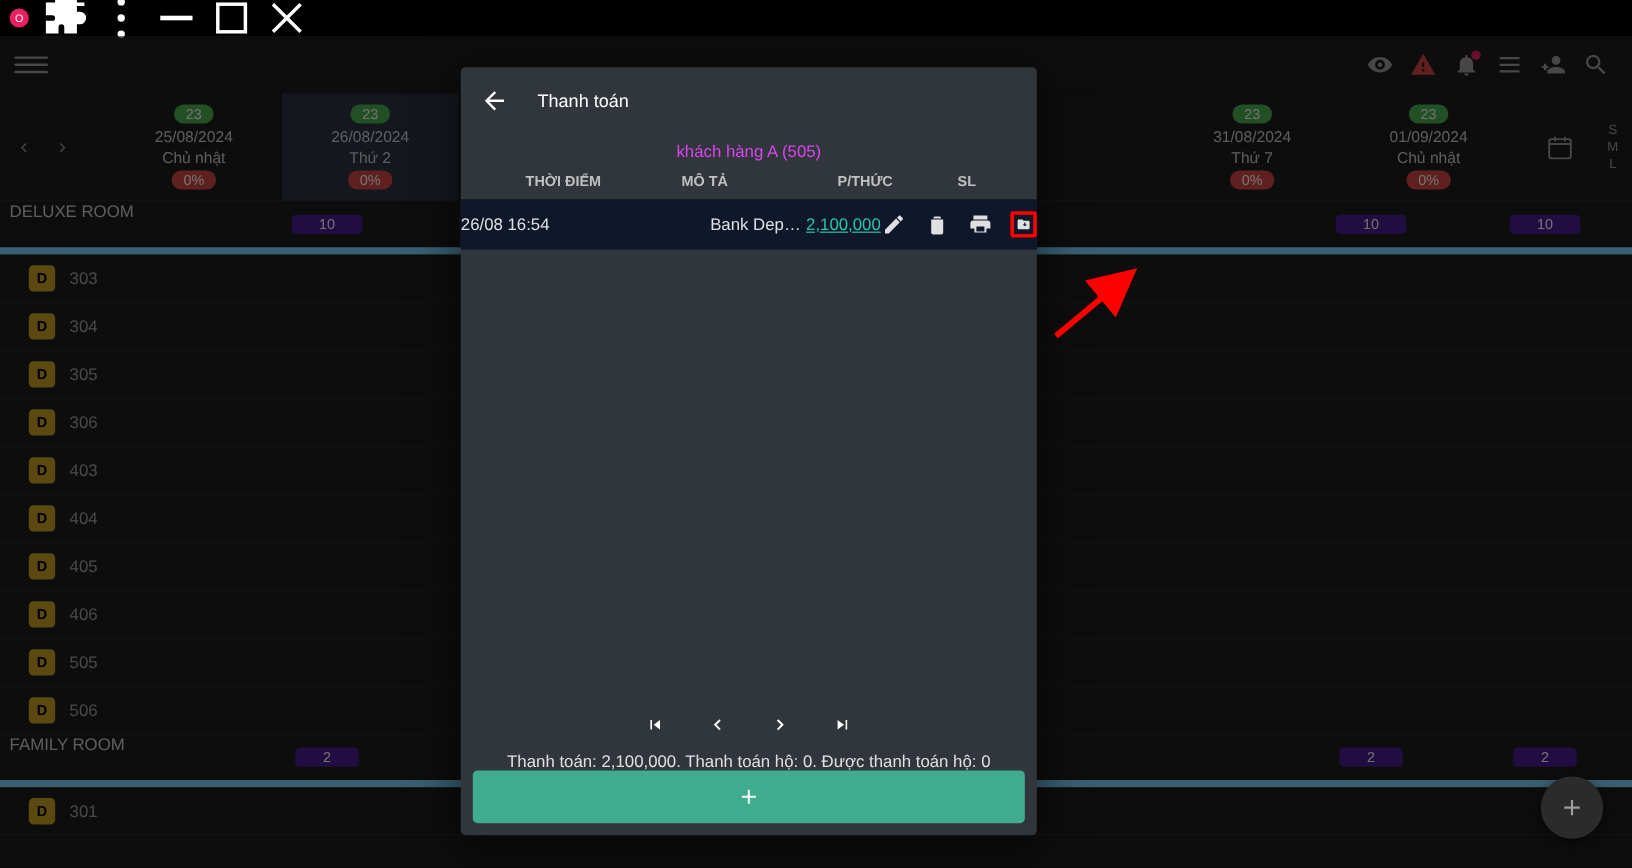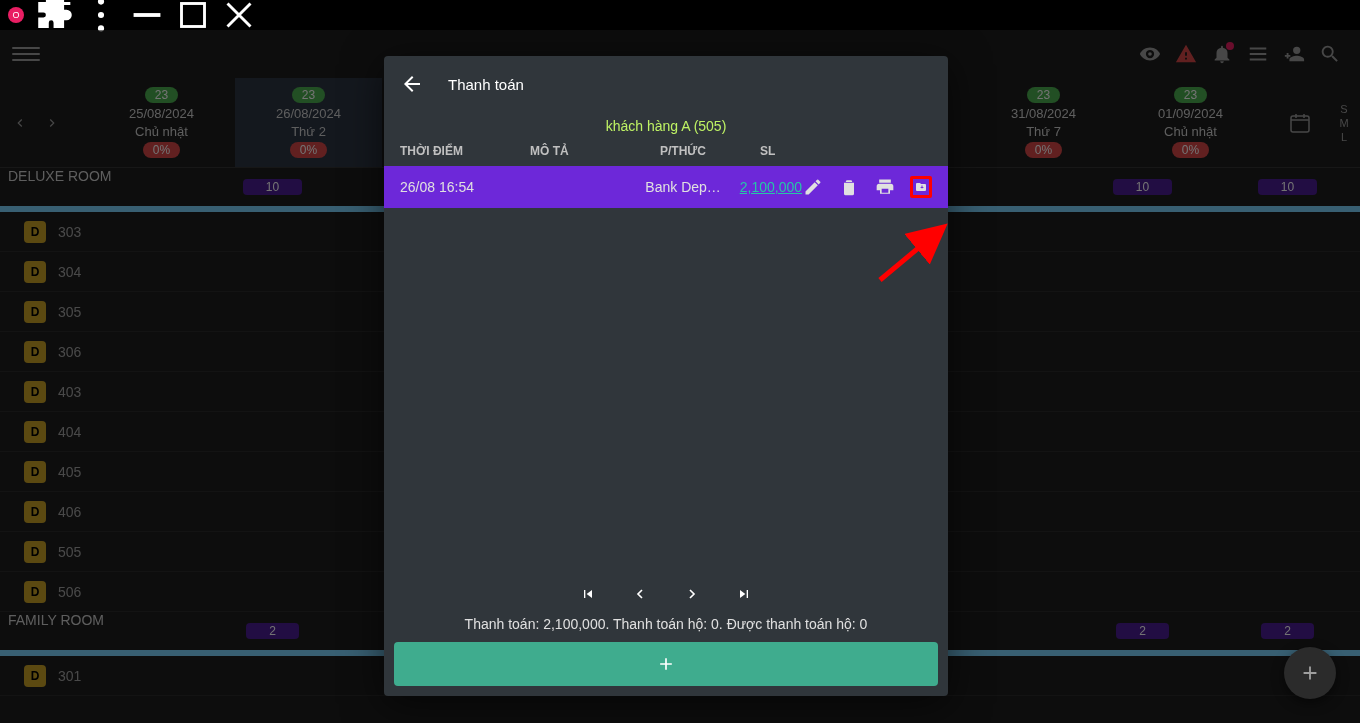--- a/index.html
+++ b/index.html
@@ -46,41 +46,41 @@
 .count-badge { background: #4c1d95; color: #fff; font-size: 12px; padding: 1px 23px; border-radius: 4px; font-weight: 500; }
 .room-row { height: 40px; display: flex; align-items: center; border-bottom: 1px solid #2a2a2a; }
 .room-row .room-label { width: 200px; padding-left: 24px; display: flex; align-items: center; gap: 12px; }
 .d-chip { width: 22px; height: 22px; background: #c9a227; border-radius: 4px; display: flex; align-items: center; justify-content: center; color: #000; font-weight: 600; font-size: 12px; }
 .room-num { color: #a3a3a3; font-size: 14px; }
 
 
 .dimmer { position: absolute; inset: 30px 0 0 0; background: rgba(0,0,0,0.55); }
 
 
-.modal { position: absolute; top: 56px; left: 384px; width: 564px; height: 640px; background: #30363b; border-radius: 4px; box-shadow: 0 8px 40px rgba(0,0,0,0.6); display: flex; flex-direction: column; }
+.modal { position: absolute; top: 56px; left: 384px; width: 480px; height: 640px; background: #30363b; border-radius: 4px; box-shadow: 0 8px 40px rgba(0,0,0,0.6); display: flex; flex-direction: column; }
 .modal-header { height: 56px; display: flex; align-items: center; padding: 0 16px; gap: 24px; }
 .back-arrow { width: 24px; height: 24px; cursor: pointer; }
 .modal-title { color: #fff; font-size: 15px; }
-.modal-customer { text-align: center; color: #bef264; font-size: 14px; padding: 6px 0 10px; }
-.modal-cols { display: flex; padding: 0 16px 8px; color: #c0c0c0; font-size: 12px; font-weight: 600; }
+.modal-customer { text-align: center; color: #d946ef; font-size: 14px; padding: 6px 0 10px; }
+.modal-cols { display: flex; padding: 0 16px 8px; color: #c0c0c0; font-size: 12px; font-weight: 600; margin-left: 38px; }
 .col-time { width: 130px; }
 .col-desc { width: 130px; }
 .col-method { width: 100px; }
 .col-sl { width: 40px; }
-.modal-row { display: flex; align-items: center; padding: 10px 16px; background: #6d28d9; }
+.modal-row { display: flex; align-items: center; padding: 10px 0; background: #0f172a; }
 .modal-row .cell { font-size: 14px; color: #e0e0e0; }
 .modal-row .amount { color: #26c6a7; font-weight: 500; text-decoration: underline; }
 .row-icons { display: flex; align-items: center; gap: 14px; margin-left: auto; }
 .row-icons .ic { width: 22px; height: 22px; cursor: pointer; display: flex; align-items: center; justify-content: center; }
 .row-icons svg { width: 20px; height: 20px; fill: #e0e0e0; }
 .highlight-box { border: 3px solid #ff0000; padding: 2px; border-radius: 2px; }
 .modal-body { flex: 1; }
 .modal-pager { display: flex; justify-content: center; gap: 36px; padding: 10px 0; }
 .modal-pager svg { width: 16px; height: 16px; fill: #fff; cursor: pointer; }
-.modal-summary { text-align: center; color: #e0e0e0; font-size: 14px; padding: 4px 0 10px; }
+.modal-summary { text-align: center; color: #e0e0e0; font-size: 14px; padding: 4px 0 0; }
 .add-btn { margin: 0 10px 10px; height: 44px; background: #3fac8e; border-radius: 4px; display: flex; align-items: center; justify-content: center; cursor: pointer; }
 .add-btn svg { width: 20px; height: 20px; fill: #fff; }
 
 
 .arrow { position: absolute; top: 220px; left: 870px; pointer-events: none; }
 
 
 .fab { position: absolute; right: 24px; bottom: 24px; width: 52px; height: 52px; background: #2b2b2b; border-radius: 50%; display: flex; align-items: center; justify-content: center; cursor: pointer; box-shadow: 0 4px 12px rgba(0,0,0,0.5);}
 .fab svg { width: 22px; height: 22px; fill: #9e9e9e; }
 </style>

